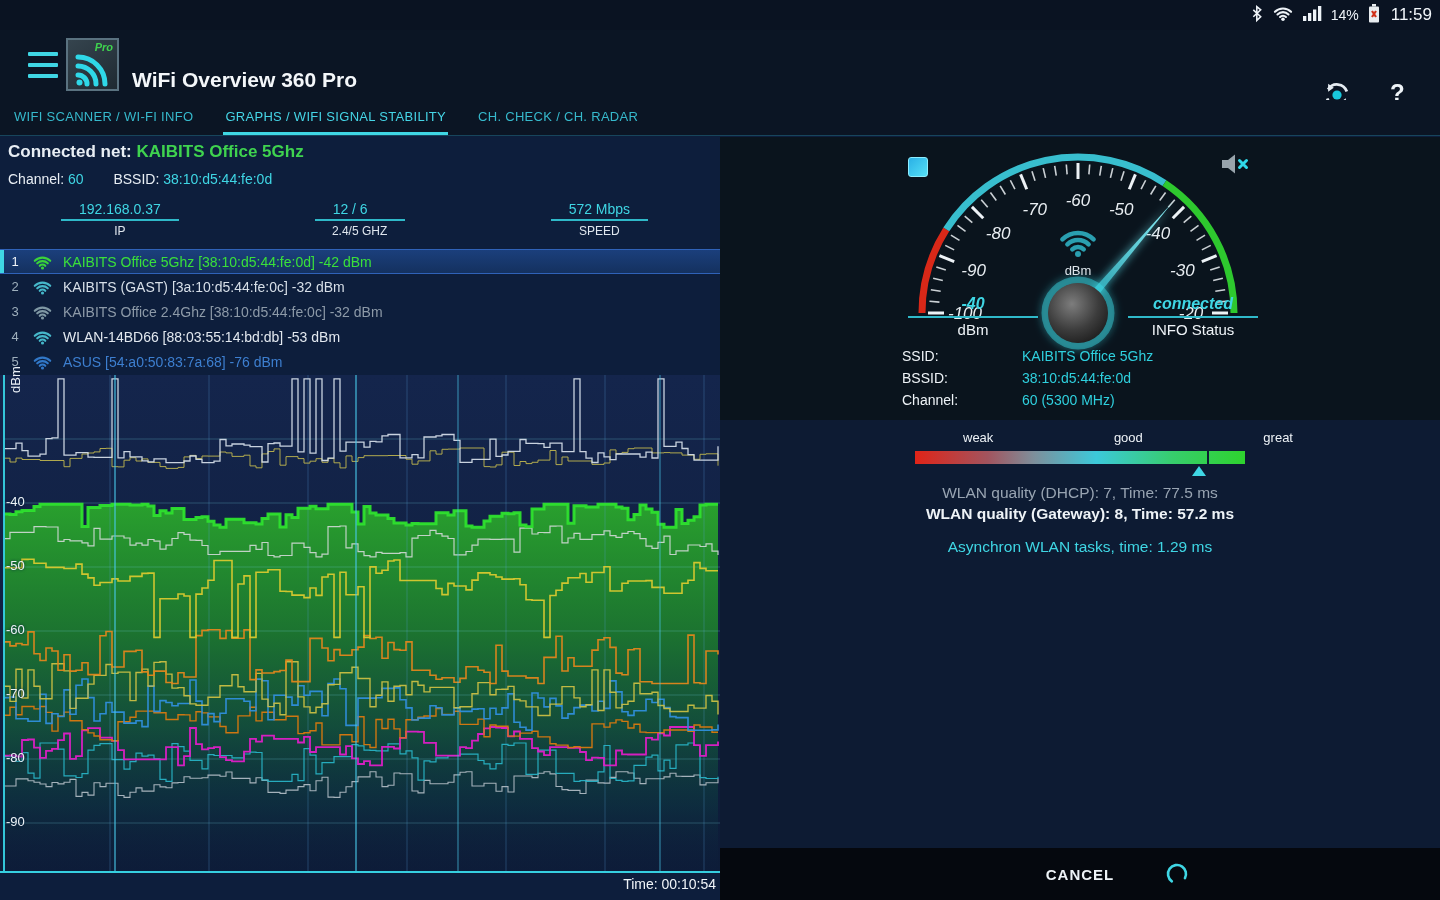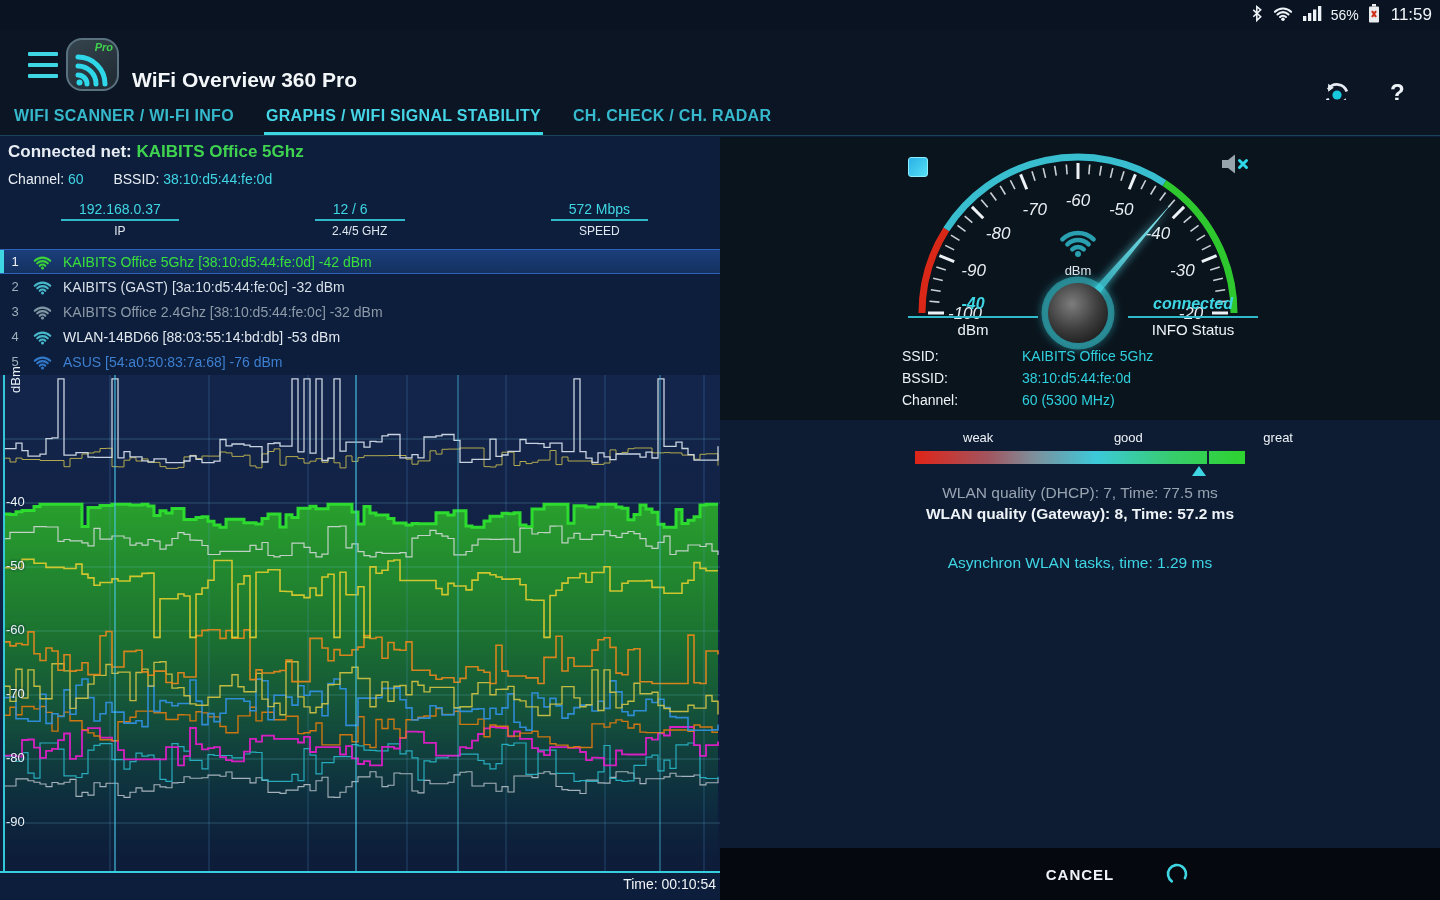--- a/index.html
+++ b/index.html
@@ -9,33 +9,33 @@
   
   .statusbar{position:absolute;left:0;top:0;width:1440px;height:30px;background:#0a1322;
     display:flex;align-items:center;justify-content:flex-end;gap:9px;padding-right:8px;}
   .statusbar .pct{font-size:14px;color:#eef3f8;}
   .statusbar .clock{font-size:17px;color:#f2f6fa;margin-left:2px;}
   
   .appbar{position:absolute;left:0;top:30px;width:1440px;height:70px;background:#0b1524;}
   .hamburger{position:absolute;left:28px;top:22px;width:30px;height:26px;display:flex;
     flex-direction:column;justify-content:space-between;cursor:pointer;}
   .hamburger div{height:4px;background:#3fd6e4;border-radius:1px;}
-  .appicon{position:absolute;left:66px;top:8px;width:53px;height:53px;border-radius:16px;
+  .appicon{position:absolute;left:66px;top:8px;width:53px;height:53px;border-radius:0;
     background:linear-gradient(145deg,#35444e,#1f2a32);border:2px solid #5a7280;}
   .appicon .pro{position:absolute;right:4px;top:1px;color:#3fd34f;font-style:italic;
     font-weight:bold;font-size:11px;}
   .apptitle{position:absolute;left:132px;top:50px;transform:translateY(-50%);
     font-size:21px;font-weight:bold;color:#f4f7fa;}
   .action-sync{position:absolute;left:1322px;top:50px;cursor:pointer;}
   .action-help{position:absolute;left:1390px;top:49px;font-size:24px;font-weight:bold;
     color:#eef3f7;cursor:pointer;}
   
   .tabbar{position:absolute;left:0;top:100px;width:1440px;height:36px;background:#0b1524;
     border-bottom:1px solid #17455c;display:flex;align-items:stretch;padding-left:12px;gap:28px;}
-  .tab{display:flex;align-items:center;font-size:16px;font-weight:bold;color:#36b9cc;
+  .tab{display:flex;align-items:center;font-size:13px;font-weight:normal;color:#36b9cc;
     letter-spacing:.3px;border-bottom:3px solid transparent;padding:0 2px;cursor:pointer;}
   .tab.active{color:#45d5e6;border-bottom-color:#3fd6e4;}
   
   .conn-line1{position:absolute;left:8px;top:142px;font-size:17px;font-weight:bold;}
   .conn-line1 .v{color:#3fd34f;}
   .conn-line2{position:absolute;left:8px;top:171px;font-size:14px;}
   .conn-line2 .lbl{color:#e8eef4;}
   .conn-line2 .v{color:#3fd6e4;}
   .stats{position:absolute;left:0;top:201px;width:720px;height:44px;display:flex;}
   .stat{width:33.3%;display:flex;flex-direction:column;align-items:center;}
@@ -84,21 +84,21 @@
   .qlabels{position:absolute;left:195px;top:10px;width:330px;display:flex;
     justify-content:space-between;font-size:13px;color:#eef3f7;margin-left:48px;}
   .qbar{position:absolute;left:195px;top:31px;width:330px;height:13px;
     background:linear-gradient(90deg,#e02418 0%,#a2545e 22%,#7e8f9b 36%,#3cc9da 55%,#37cd6d 78%,#2ed32e 100%);}
   .qdivider{position:absolute;top:0;bottom:0;width:2px;background:#0d1b33;}
   .qmarker{position:absolute;top:46px;width:0;height:0;border-left:7px solid transparent;
     border-right:7px solid transparent;border-bottom:10px solid #3fd6e4;}
   .qlines{position:absolute;left:0;top:62px;width:720px;text-align:center;}
   .qline{font-size:15.5px;line-height:21px;}
   .qline:nth-child(2){font-weight:bold;}
-  .qline.gap{margin-top:28px;}
+  .qline.gap{margin-top:12px;}
   
   .bottombar{position:absolute;left:720px;top:848px;width:720px;height:52px;background:#05080e;}
   .cancel{position:absolute;left:300px;top:0;height:52px;width:120px;display:flex;
     align-items:center;justify-content:center;font-size:15px;font-weight:bold;
     letter-spacing:1px;color:#eef3f7;cursor:pointer;}
   .spinner{position:absolute;left:445px;top:14px;}
 </style>
 </head>
 <body>
 
@@ -117,21 +117,21 @@
         </svg>
     </span>
     <span>
       <svg width="19" height="16" viewBox="0 0 19 16">
           <rect x="0" y="11" width="3.3" height="5" fill="#eef3f8"></rect>
           <rect x="5" y="8" width="3.3" height="8" fill="#eef3f8"></rect>
           <rect x="10" y="4.5" width="3.3" height="11.5" fill="#eef3f8"></rect>
           <rect x="15" y="1" width="3.3" height="15" fill="#eef3f8"></rect>
         </svg>
     </span>
-    <span class="pct">56%</span>
+    <span class="pct">14%</span>
     <span>
       <svg width="12" height="19" viewBox="0 0 12 19">
           <rect x="4" y="0" width="4" height="2.5" fill="#e8ecef"></rect>
           <rect x="1" y="2.5" width="10" height="16" rx="1" fill="#e8ecef"></rect>
           <path d="M4 7 L8 13 M8 7 L4 13" stroke="#d03018" stroke-width="2.2"></path>
         </svg>
     </span>
     <span class="clock">11:59</span>
   </div>
 

